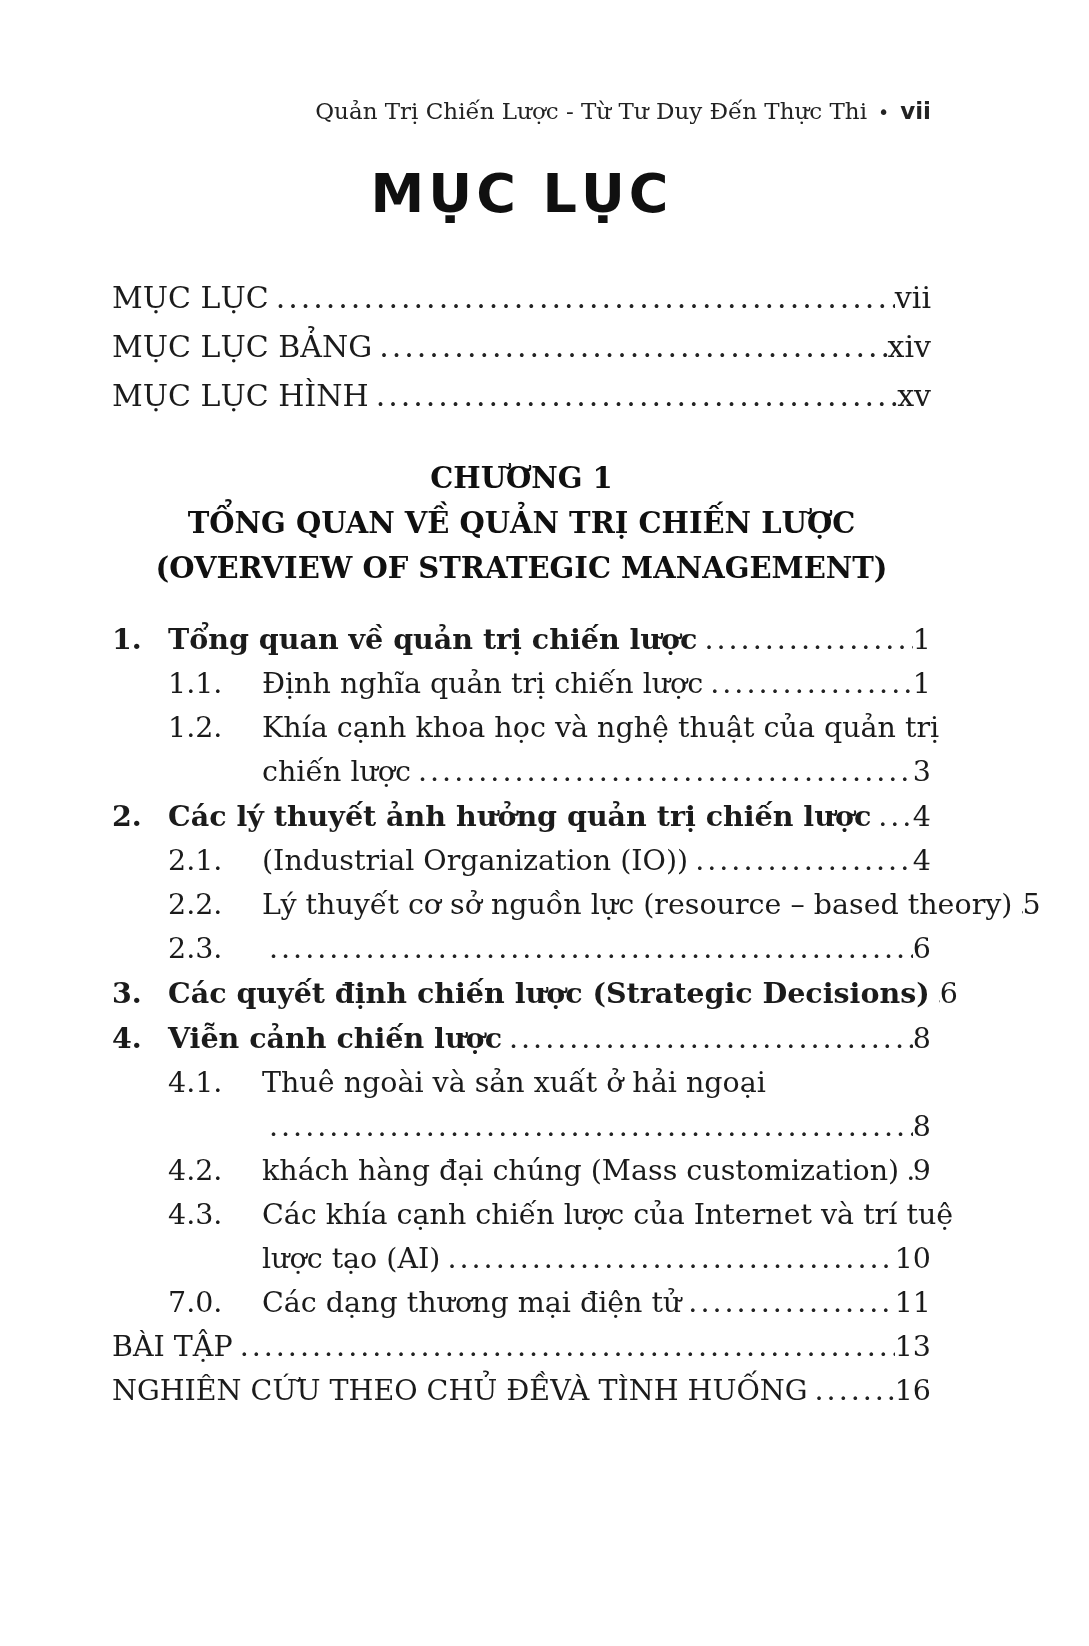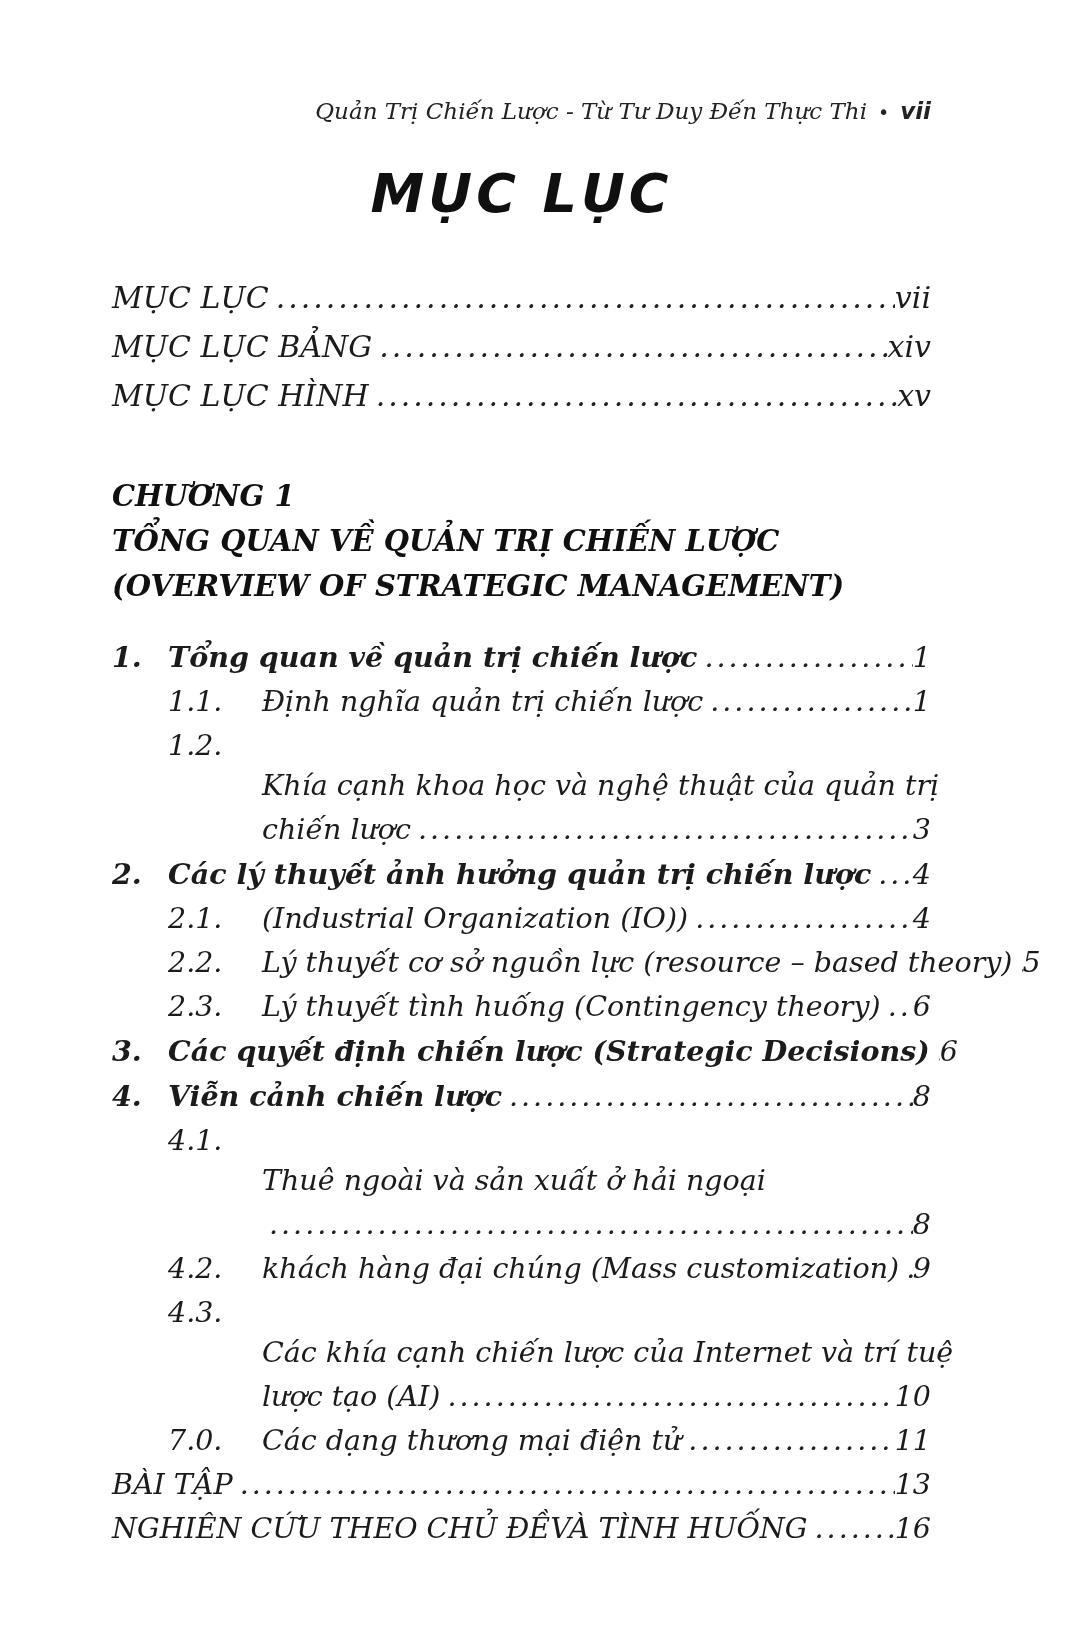--- a/index.html
+++ b/index.html
@@ -6,21 +6,20 @@
   body {
     width: 1089px; height: 1646px;
     color: #1b1b1b;
     font-family: "DejaVu Serif", "Liberation Serif", serif;
     overflow: hidden;
   }
   .page {
     box-sizing: border-box;
     width: 1089px; height: 1166px;
     padding: 96px 158px 8px 112px;
-    font-style: italic;
   }
   .running-header {
     text-align: right;
     font-size: 23px;
     line-height: 30px;
     white-space: nowrap;
     color: #222;
   }
   .running-header .sep {
     font-family: "DejaVu Sans", "Liberation Sans", sans-serif;
@@ -41,22 +40,22 @@
     line-height: 62px;
     letter-spacing: 4px;
     color: #101010;
   }
   .front-list {
     margin-top: 48px;
     font-size: 30px;
     line-height: 49px;
   }
   .chapter-heading {
-    margin-top: 54px;
-    text-align: left;
+    margin-top: 36px;
+    text-align: center;
     font-weight: bold;
     font-size: 29px;
     line-height: 45px;
     color: #101010;
   }
   .toc-list {
     margin-top: 26px;
     font-size: 28.5px;
     line-height: 44px;
   }
@@ -71,21 +70,21 @@
   .toc-line .txt { white-space: nowrap; }
   .toc-line .dots {
     flex: 1;
     overflow: hidden;
     white-space: nowrap;
     letter-spacing: 3px;
     padding: 0 3px 0 7px;
     color: #222;
   }
   .toc-line .pg { flex: none; white-space: nowrap; }
-  .plain-line { white-space: nowrap; margin-top: 40px; }
+  .plain-line { white-space: nowrap; }
 </style>
 </head>
 <body>
 
 <div class="page">
 
   <div class="running-header">
     <span>Quản Trị Chiến Lược - Từ Tư Duy Đến Thực Thi</span><span class="sep">•</span><span class="hpage">vii</span>
   </div>
 
@@ -186,21 +185,20 @@
             <span class="txt">Lý thuyết cơ sở nguồn lực (resource – based theory) </span>
             <span class="dots">............................................................................................................................................................................................................................</span>
             <span class="pg">5</span>
           </div>
         </div>
       </div>
       <div class="toc-row l2">
         <span class="num">2.3.</span>
         <div class="entry-body">
           <div class="toc-line">
-            <span class="txt">Lý thuyết tình huống (Contingency theory) </span>
             <span class="dots">............................................................................................................................................................................................................................</span>
             <span class="pg">6</span>
           </div>
         </div>
       </div>
       <div class="toc-row l1 bold">
         <span class="num">3.</span>
         <div class="entry-body">
           <div class="toc-line">
             <span class="txt">Các quyết định chiến lược (Strategic Decisions) </span>

